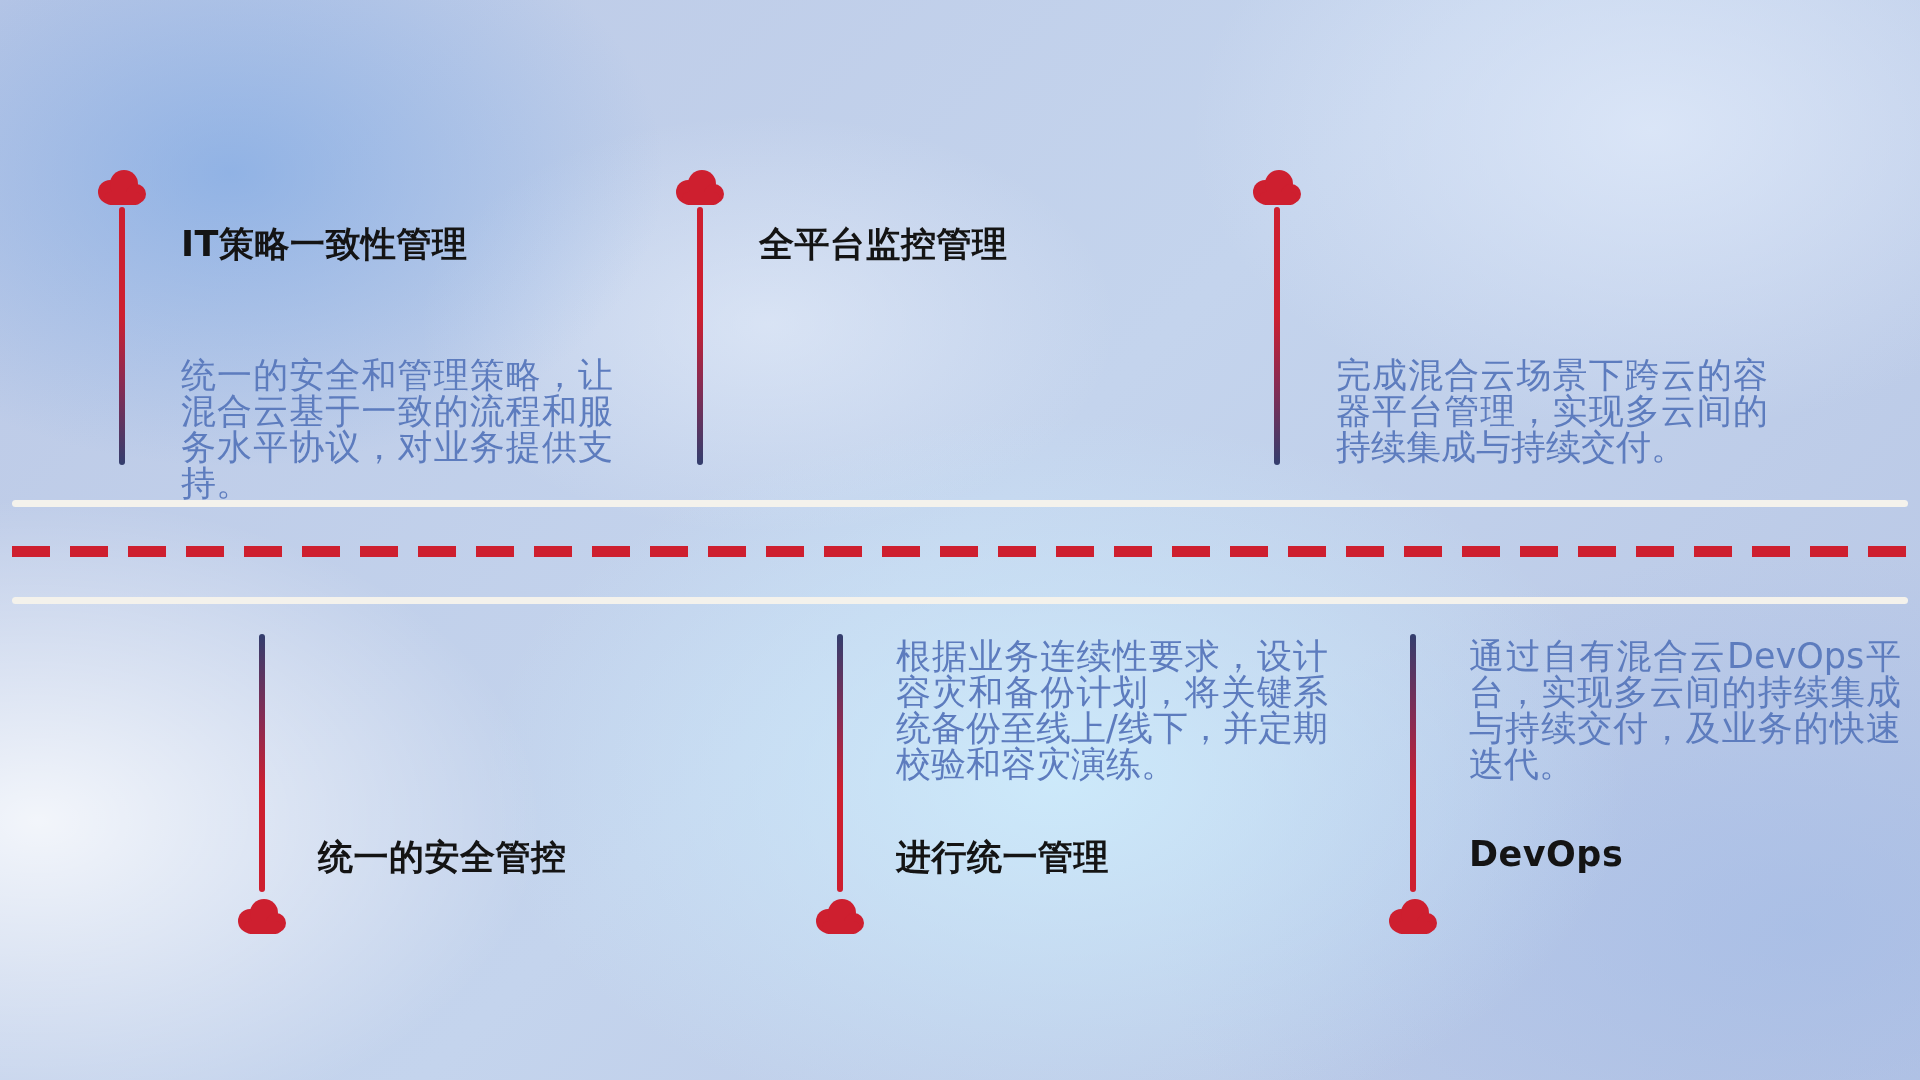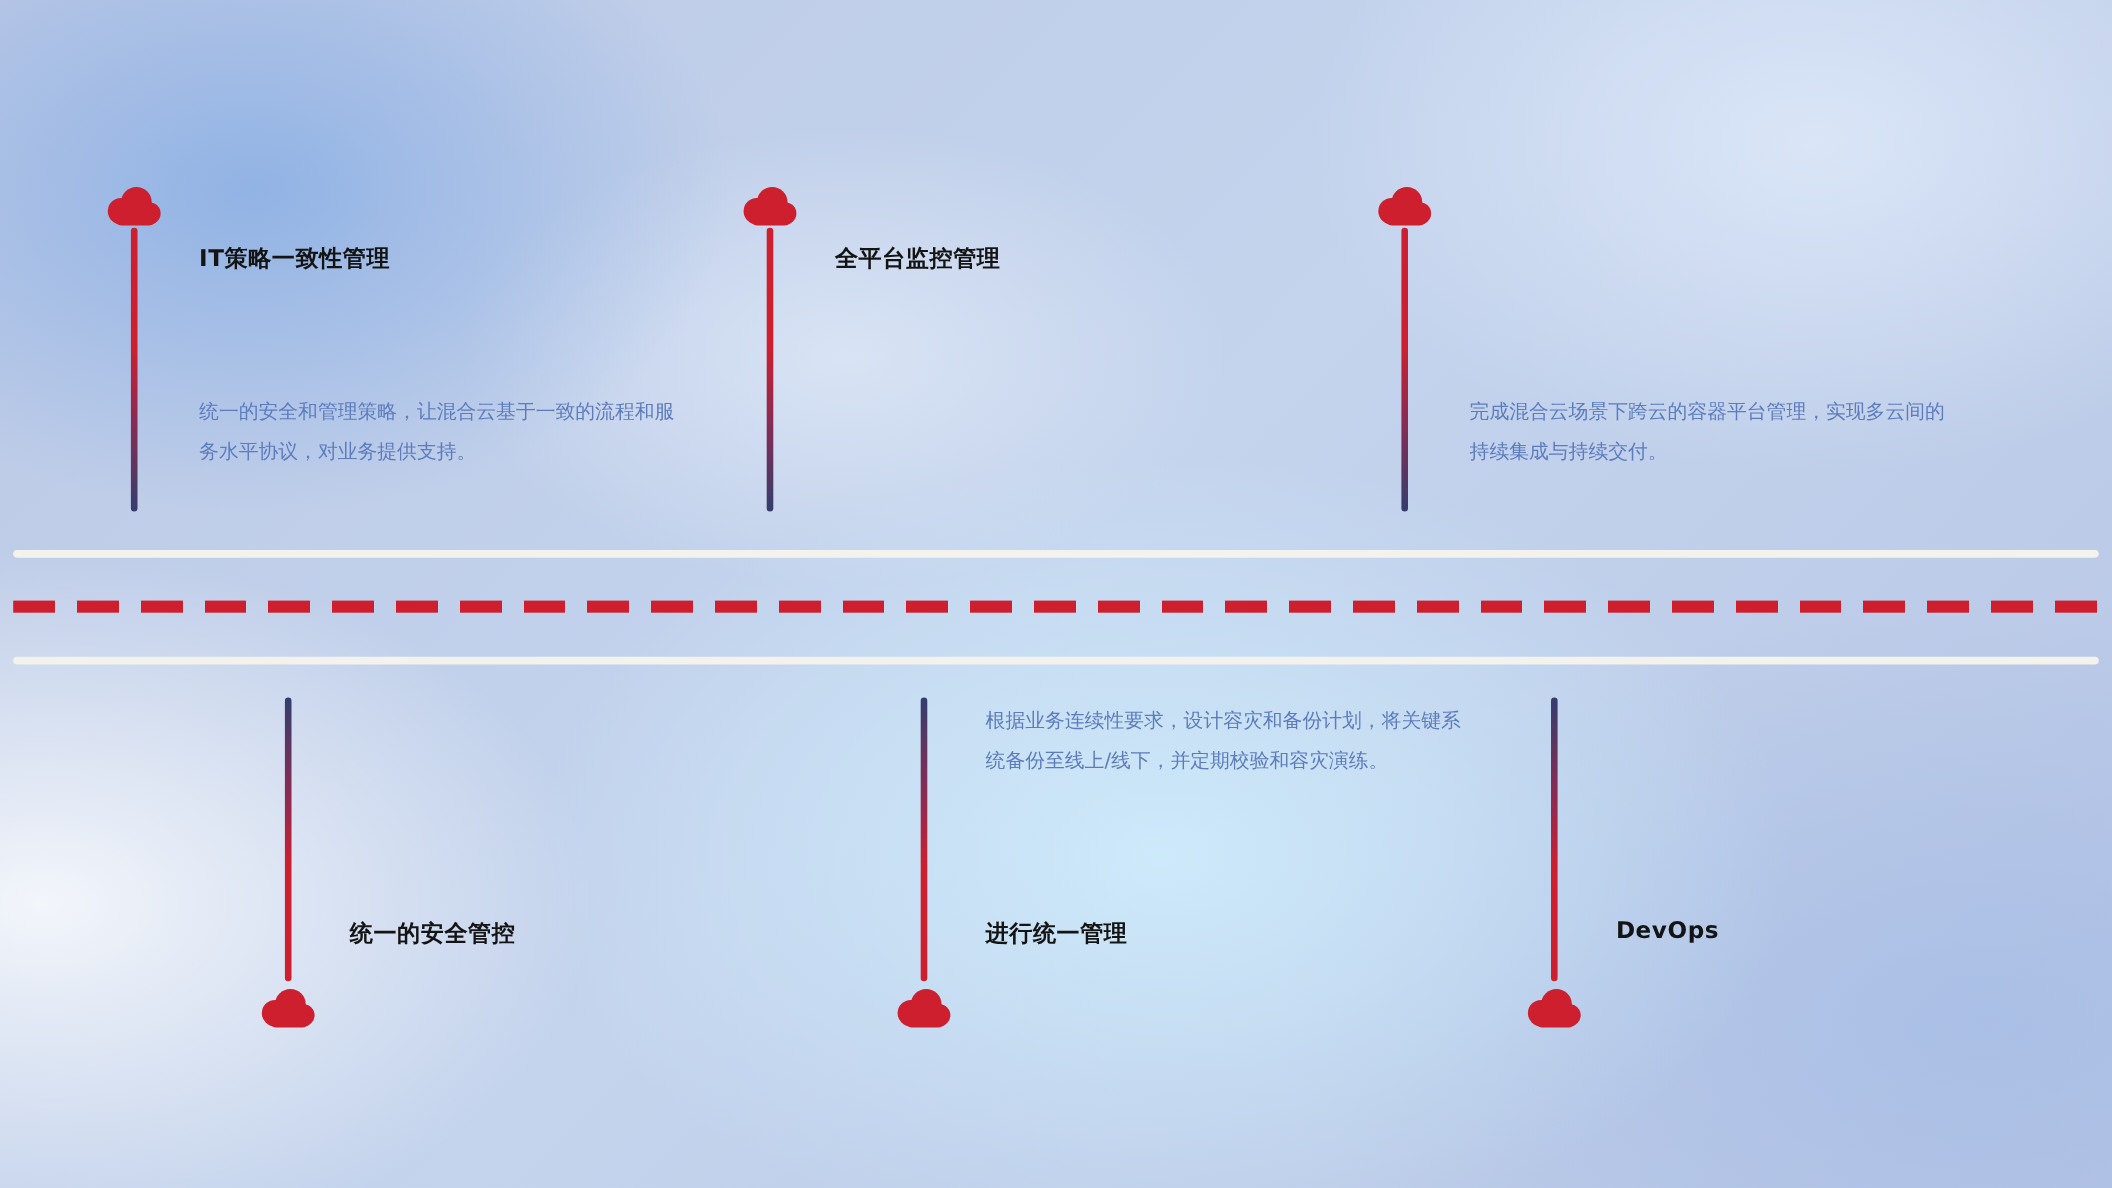--- a/index.html
+++ b/index.html
@@ -52,29 +52,29 @@
   .cloud svg{display:block;width:100%;height:100%;}
 
   .stick{position:absolute;width:6px;border-radius:3px;}
   .item-top .stick{left:24px;top:38px;height:258px;
     background:linear-gradient(180deg,var(--accent-red) 0%,var(--accent-red) 42%,#8a2b52 68%,var(--line-navy) 100%);}
   .item-bottom .stick{left:24px;top:0;height:258px;
     background:linear-gradient(180deg,var(--line-navy) 0%,#8a2b52 34%,var(--accent-red) 60%,var(--accent-red) 100%);}
 
   .title{
     position:absolute;
-    font-size:21px;font-weight:700;color:var(--title-black);
+    font-size:35px;font-weight:700;color:var(--title-black);
     letter-spacing:0.5px;white-space:nowrap;
   }
   .item-top .title{left:86px;top:52px;}
   .item-bottom .title{left:83px;top:200px;}
 
   .desc{
     position:absolute;width:432px;
-    font-size:18px;line-height:36px;color:var(--desc-blue);
+    font-size:35px;line-height:36px;color:var(--desc-blue);
     text-align:justify;
   }
   .item-top .desc{left:86px;top:188px;}
   .item-bottom .desc{left:83px;top:4px;}
 
   
   #item-t1{left:95px;}  #item-t2{left:673px;}  #item-t3{left:1250px;}
   #item-b1{left:235px;} #item-b2{left:813px;}  #item-b3{left:1386px;}
 </style>
 </head>
@@ -169,15 +169,16 @@
       <svg viewBox="0 0 54 36">
           <g fill="#ce1f2f">
         <circle cx="15" cy="22" r="12"></circle>
             <circle cx="29" cy="14" r="14"></circle>
         <circle cx="41" cy="24" r="10"></circle>
             <rect x="9" y="22" width="38" height="13" rx="6.5"></rect>
       </g>
         </svg>
     </span>
     <h2 class="title">DevOps</h2>
+    <p class="desc">通过自有混合云DevOps平台，实现多云间的持续集成与持续交付，及业务的快速迭代。</p>
   </div>
 
 </div>
 
 </body></html>

